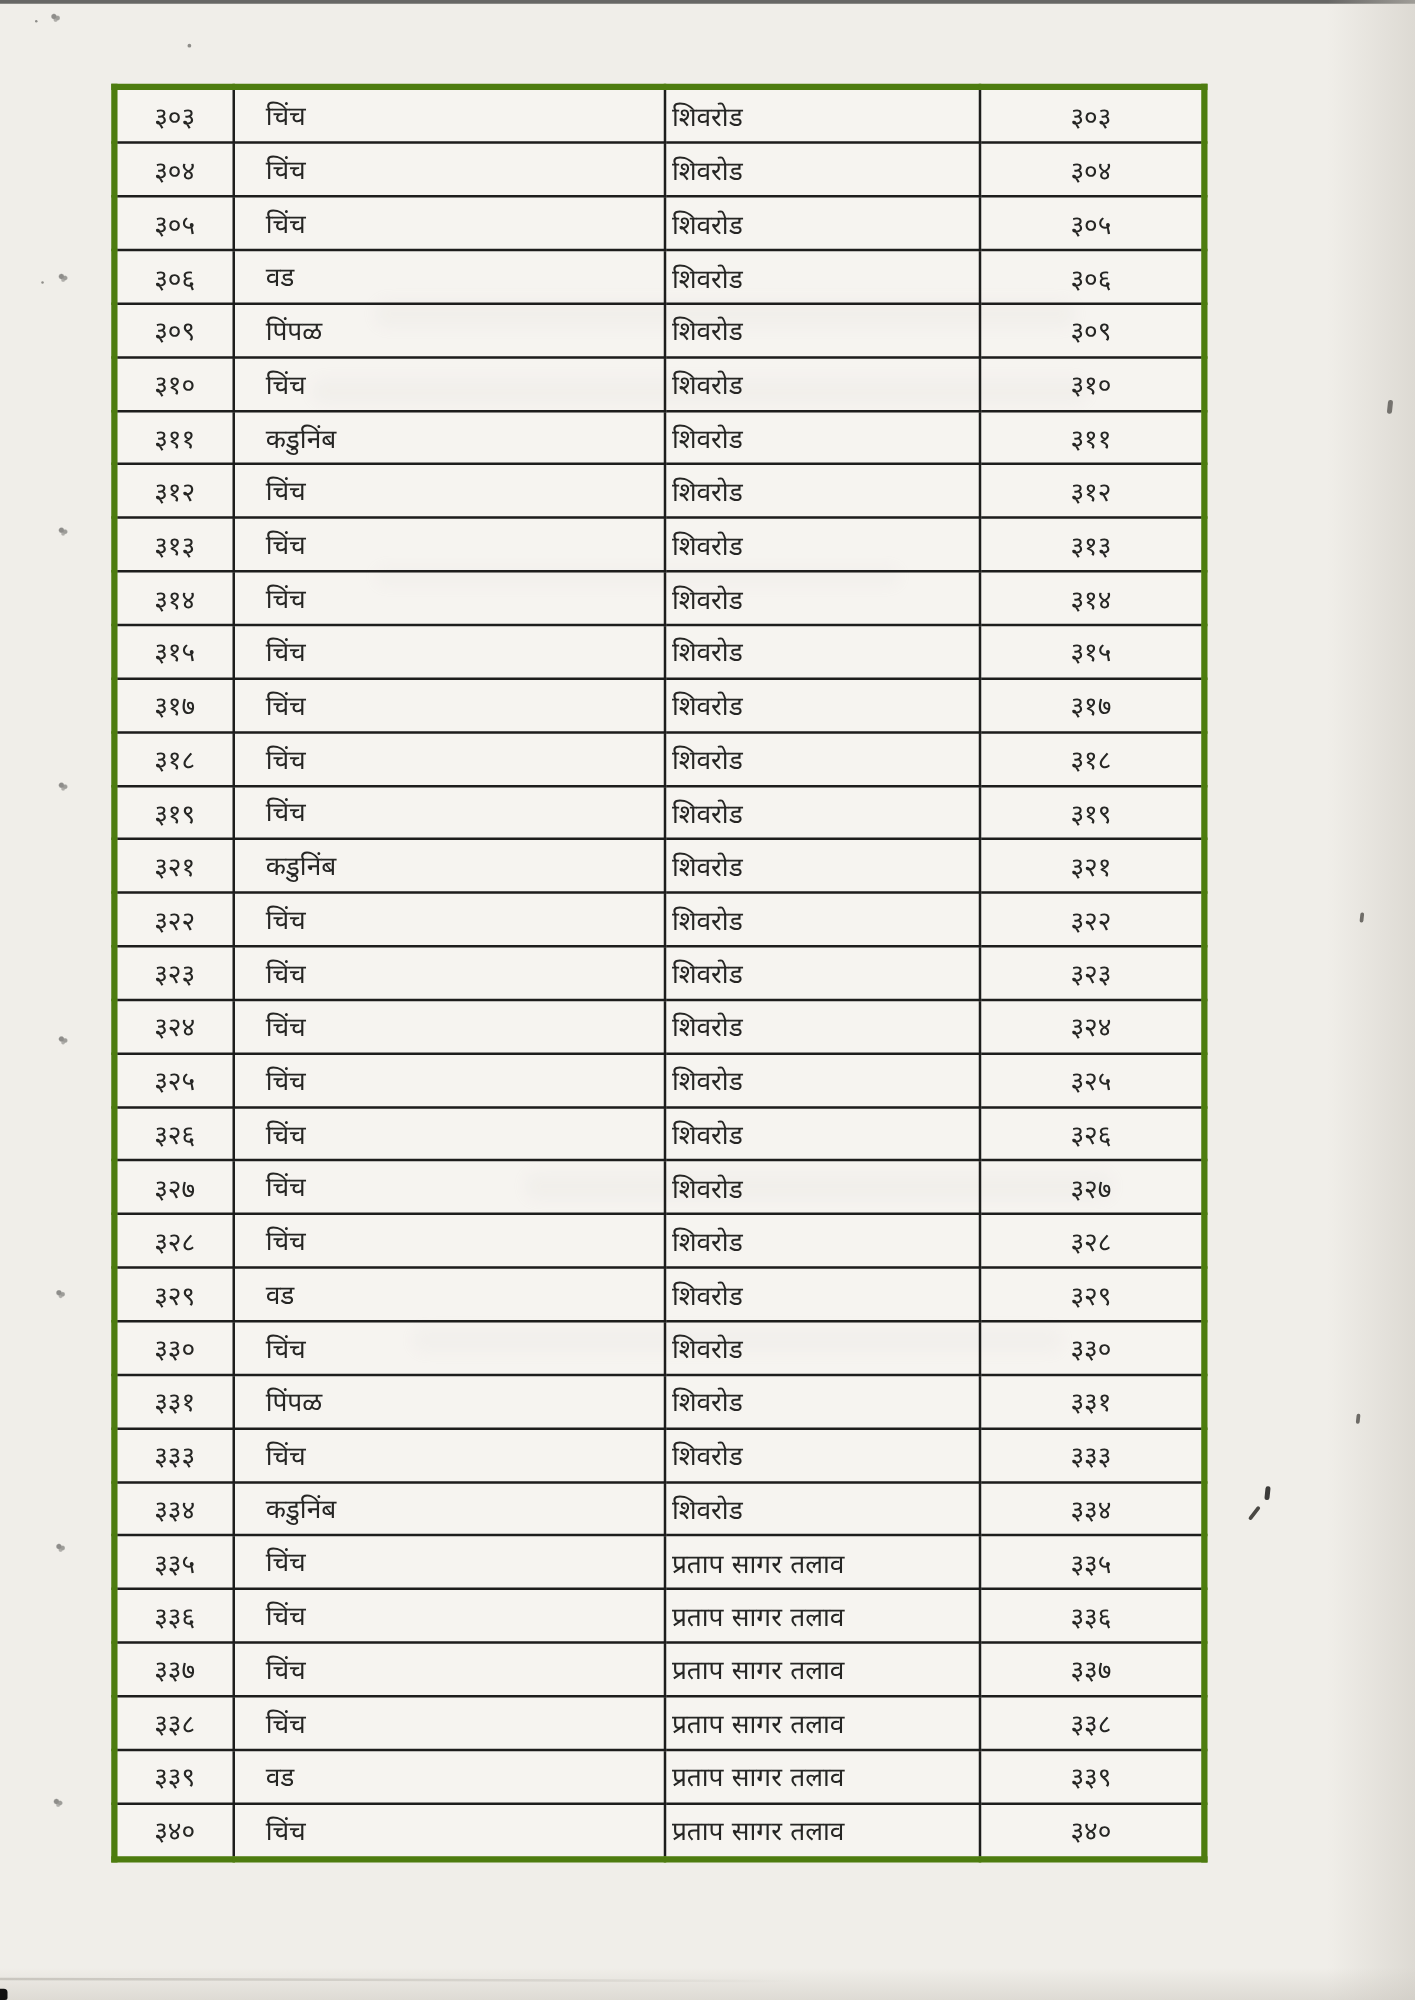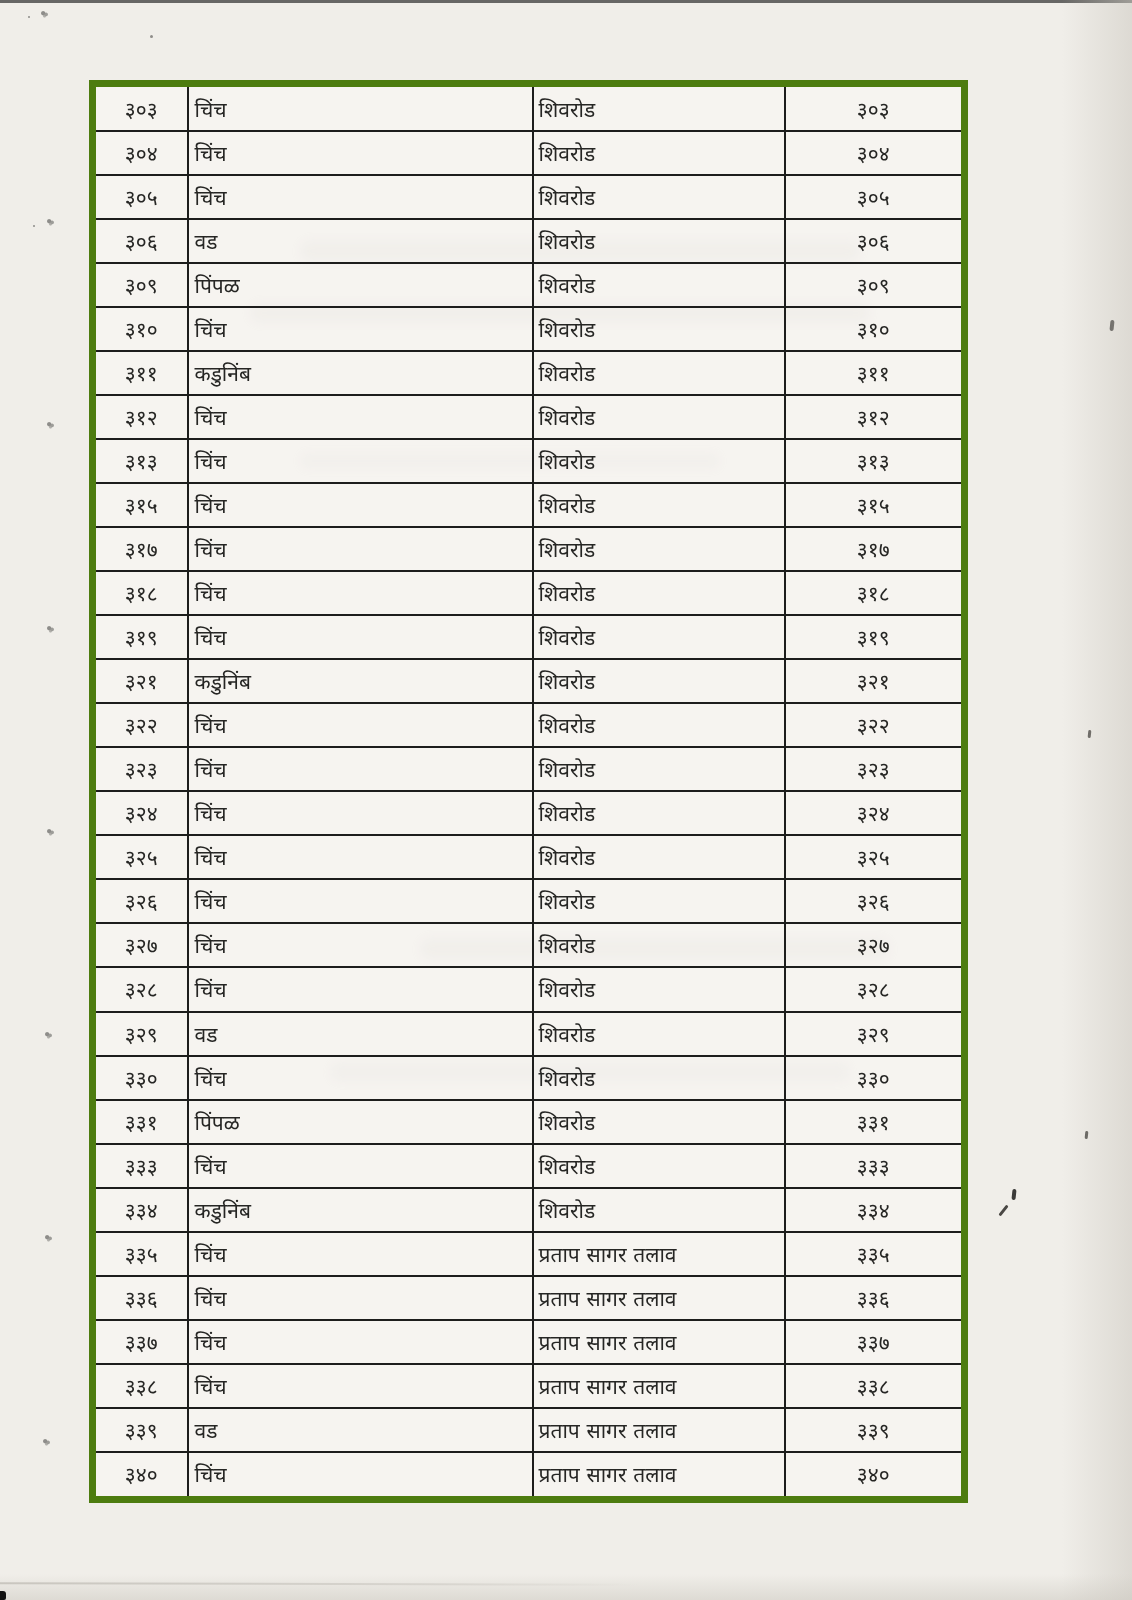--- a/index.html
+++ b/index.html
@@ -34,36 +34,36 @@
     background: linear-gradient(to right, #c9c6bf, #d8d5cf 70%, rgba(216,213,207,0));
     transform: rotate(0.15deg);
   }
   .corner-mark {
     position: absolute; left: 0; top: 1591px; width: 6px; height: 9px;
     background: #111; border-radius: 0 3px 2px 0;
   }
 
   
   .reg-table {
-    position: absolute; left: 89px; top: 80px;
+    position: absolute; left: 89px; top: 67px;
     width: 872px; height: 1423px;
     border-collapse: collapse; table-layout: fixed;
-    border: 7px solid #4d7c0f;
+    border: 5px solid #4d7c0f;
   }
   .reg-table td {
     border: 2px solid #1d1d1c;
     font-size: 21px;
     color: #262624;
     padding: 0;
     white-space: nowrap;
     overflow: hidden;
     background: rgba(252,251,249,0.45);
   }
   td.c-serial { text-align: center; }
-  td.c-tree   { padding-left: 6px; text-align: left; font-family: Liberation Mono, monospace; }
+  td.c-tree   { padding-left: 25px; text-align: left; font-family: Liberation Mono, monospace; }
   td.c-loc    { padding-left: 5px; text-align: left; }
   td.c-no     { text-align: center; }
 
   
   .curl {
     position: absolute; width: 9px; height: 8px; opacity: .85;
     background:
       radial-gradient(circle at 35% 40%, #7e7d7a 0 1.6px, rgba(0,0,0,0) 2.6px),
       radial-gradient(circle at 68% 55%, #90908c 0 1.3px, rgba(0,0,0,0) 2.3px),
       radial-gradient(circle at 50% 75%, #a5a4a0 0 1px, rgba(0,0,0,0) 2px);
@@ -152,20 +152,26 @@
       <td class="c-serial">३१२</td>
       <td class="c-tree">चिंच</td>
       <td class="c-loc">शिवरोड</td>
       <td class="c-no">३१२</td>
     </tr>
         <tr>
       <td class="c-serial">३१३</td>
       <td class="c-tree">चिंच</td>
       <td class="c-loc">शिवरोड</td>
       <td class="c-no">३१३</td>
+    </tr>
+        <tr>
+      <td class="c-serial">३१४</td>
+      <td class="c-tree">चिंच</td>
+      <td class="c-loc">शिवरोड</td>
+      <td class="c-no">३१४</td>
     </tr>
         <tr>
       <td class="c-serial">३१५</td>
       <td class="c-tree">चिंच</td>
       <td class="c-loc">शिवरोड</td>
       <td class="c-no">३१५</td>
     </tr>
         <tr>
       <td class="c-serial">३१७</td>
       <td class="c-tree">चिंच</td>

